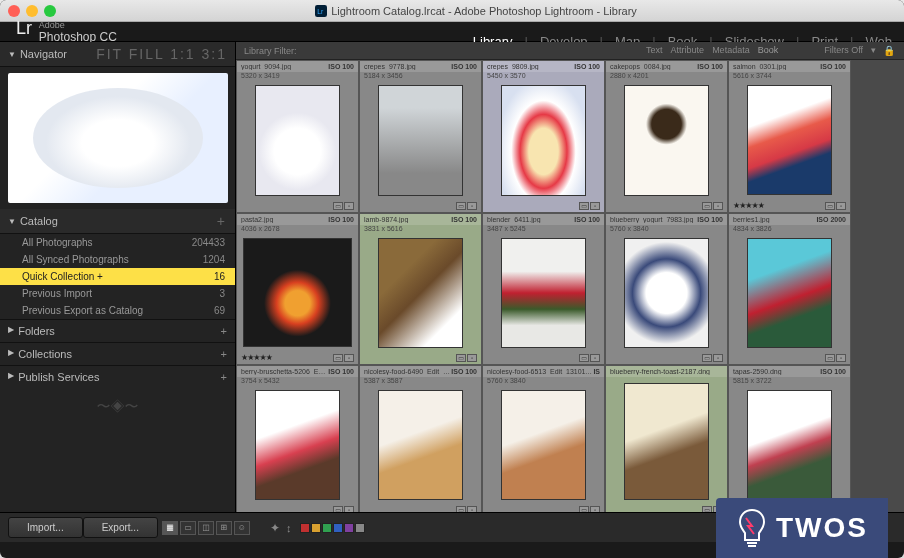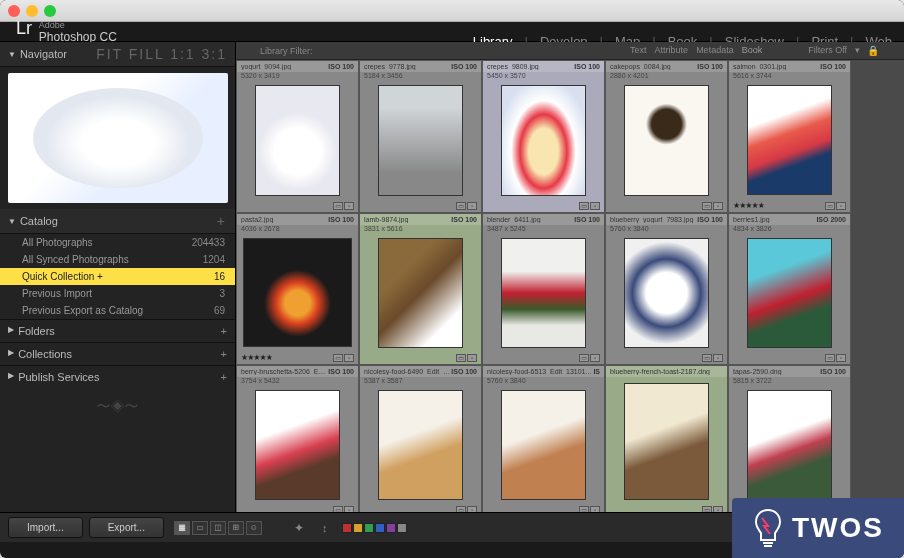--- a/index.html
+++ b/index.html
@@ -32,21 +32,21 @@
 .catalog-list { font-size: 10px; }
 .catalog-list .row { display: flex; padding: 3px 10px 3px 22px; color: #999; cursor:pointer;gap:16px;}
 .catalog-list .row .ct{margin-left:auto;color:#888;}
 .catalog-list .row.active { background: #fde047; color: #222; }
 .catalog-list .row.active .ct{color:#222;}
 .panel-collapsed{display:flex;padding:5px 8px;font-size:11px;color:#bbb;border-top:1px solid #111;}
 .panel-collapsed .tri{margin-right:4px;font-size:8px;}
 .panel-collapsed .plus{margin-left:auto;color:#888;}
 .ornament{text-align:center;color:#444;font-size:14px;padding:10px 0;}
 .main { flex: 1; background: #4a4a4a; display: flex; flex-direction: column; overflow:hidden;}
-.filterbar { height: 18px; background: #3a3a3a; display: flex; align-items: center; padding: 0 24px; font-size: 9px; color: #888; border-bottom:1px solid #222;}
+.filterbar { height: 18px; background: #3a3a3a; display: flex; align-items: center; padding: 0 8px; font-size: 9px; color: #888; border-bottom:1px solid #222;}
 .filterbar .right{margin-left:auto;display:flex;gap:8px;}
 .filterbar .na{color:#999;}
 .filterbar .lock{font-size:10px;}
 .grid { flex: 1; overflow-y: auto; padding: 0; }
 .grid-row { display: flex; }
 .cell { width: 123px; background: #888; border: 1px solid #555; display: flex; flex-direction: column; }
 .cell.sel { background: #aab; }
 .cell.sel2{ background: #9a8;}
 .cell-head { display: flex; padding: 2px 4px; font-size: 7px; color: #333; background:rgba(255,255,255,0.15);}
 .cell-head .fn{flex:1;white-space:nowrap;overflow:hidden;text-overflow:ellipsis;}
@@ -68,39 +68,46 @@
 .thumb.t-lamb::after{background:linear-gradient(135deg,#8a6a3a 30%,#6a4a2a 50%,#fff 80%);}
 .thumb.t-blend::after{background:linear-gradient(#f0f0ee 30%,#c02030 50%,#3a5a2a 65%,#e8e8e5 80%);}
 .thumb.t-byog::after{background:radial-gradient(circle at 50% 50%,#fff 30%,#3a4a7a 50%,#f0f0f0 75%);}
 .thumb.t-berry::after{background:linear-gradient(160deg,#5ac8d8 30%,#c02030 55%,#2a5a3a 70%);}
 .thumb.t-brus::after{background:linear-gradient(160deg,#fff 35%,#d84050 55%,#5a3a2a 70%);}
 .thumb.t-nf1::after{background:linear-gradient(160deg,#f5f0e8 40%,#d0a060 60%);}
 .thumb.t-nf2::after{background:linear-gradient(160deg,#f5f0e8 40%,#c08050 60%);}
 .thumb.t-bft::after{background:linear-gradient(160deg,#f0e8d0 40%,#7a5a3a 60%);}
 .thumb.t-tapas::after{background:linear-gradient(160deg,#fff 40%,#c04050 55%,#3a5a3a 70%);}
 .cell.selected-outline .thumb{box-shadow:0 0 0 2px #fff inset;}
-.bottombar { height: 30px; background: #2a2a2a; display: flex; align-items: center; padding: 0 8px; gap:6px; border-top:1px solid #000;}
+.bottombar { height: 30px; background: #2a2a2a; display: flex; align-items: center; padding: 0 8px; border-top:1px solid #000;}
 .btn { background: linear-gradient(#444,#333); color: #ccc; border: 1px solid #111; border-radius: 3px; padding: 4px 18px; font-size: 10px; cursor: pointer; }
 .toolstrip{display:flex;gap:2px;margin-left:4px;}
 .toolstrip span{width:16px;height:14px;border:1px solid #555;background:#333;display:inline-flex;align-items:center;justify-content:center;font-size:8px;color:#999;}
 .toolstrip span.on{background:#555;color:#fff;}
 .colorlabels{display:flex;gap:1px;margin-left:8px;}
 .colorlabels span{width:10px;height:10px;border:1px solid #222;}
-.watermark{position:absolute;right:0;bottom:0;background:#3a4a7a;color:#fff;padding:10px 20px;font-size:28px;font-weight:bold;display:flex;align-items:center;gap:8px;border-top-left-radius:4px;letter-spacing:2px;}
+.watermark{position:absolute;right:16px;bottom:0;background:#3a4a7a;color:#fff;padding:10px 20px;font-size:28px;font-weight:bold;display:flex;align-items:center;gap:8px;border-top-left-radius:4px;letter-spacing:2px;}
 .watermark svg{width:32px;height:40px;}
 </style>
 </head>
 <body>
 
 <div class="window">
   <div class="titlebar">
     <div class="traffic">
       <span class="tr-close"></span>
       <span class="tr-min"></span>
       <span class="tr-max"></span>
+    </div>
+    <div class="title-center">
+      <svg viewBox="0 0 16 16">
+          <rect width="16" height="16" rx="3" fill="#001e36"></rect>
+          <text x="3" y="12" font-size="9" fill="#31a8ff">Lr</text>
+        </svg>
+      <span>Lightroom Catalog.lrcat - Adobe Photoshop Lightroom - Library</span>
     </div>
   </div>
 
   <div class="topbar">
     <div class="logo">
       <span class="lr">Lr</span>
       <span style="display:inline-block;vertical-align:top;margin-left:4px;">
         <span class="sub">Adobe</span><br>
         <span style="font-size:12px;color:#ccc;">Photoshop CC</span>
       </span>

